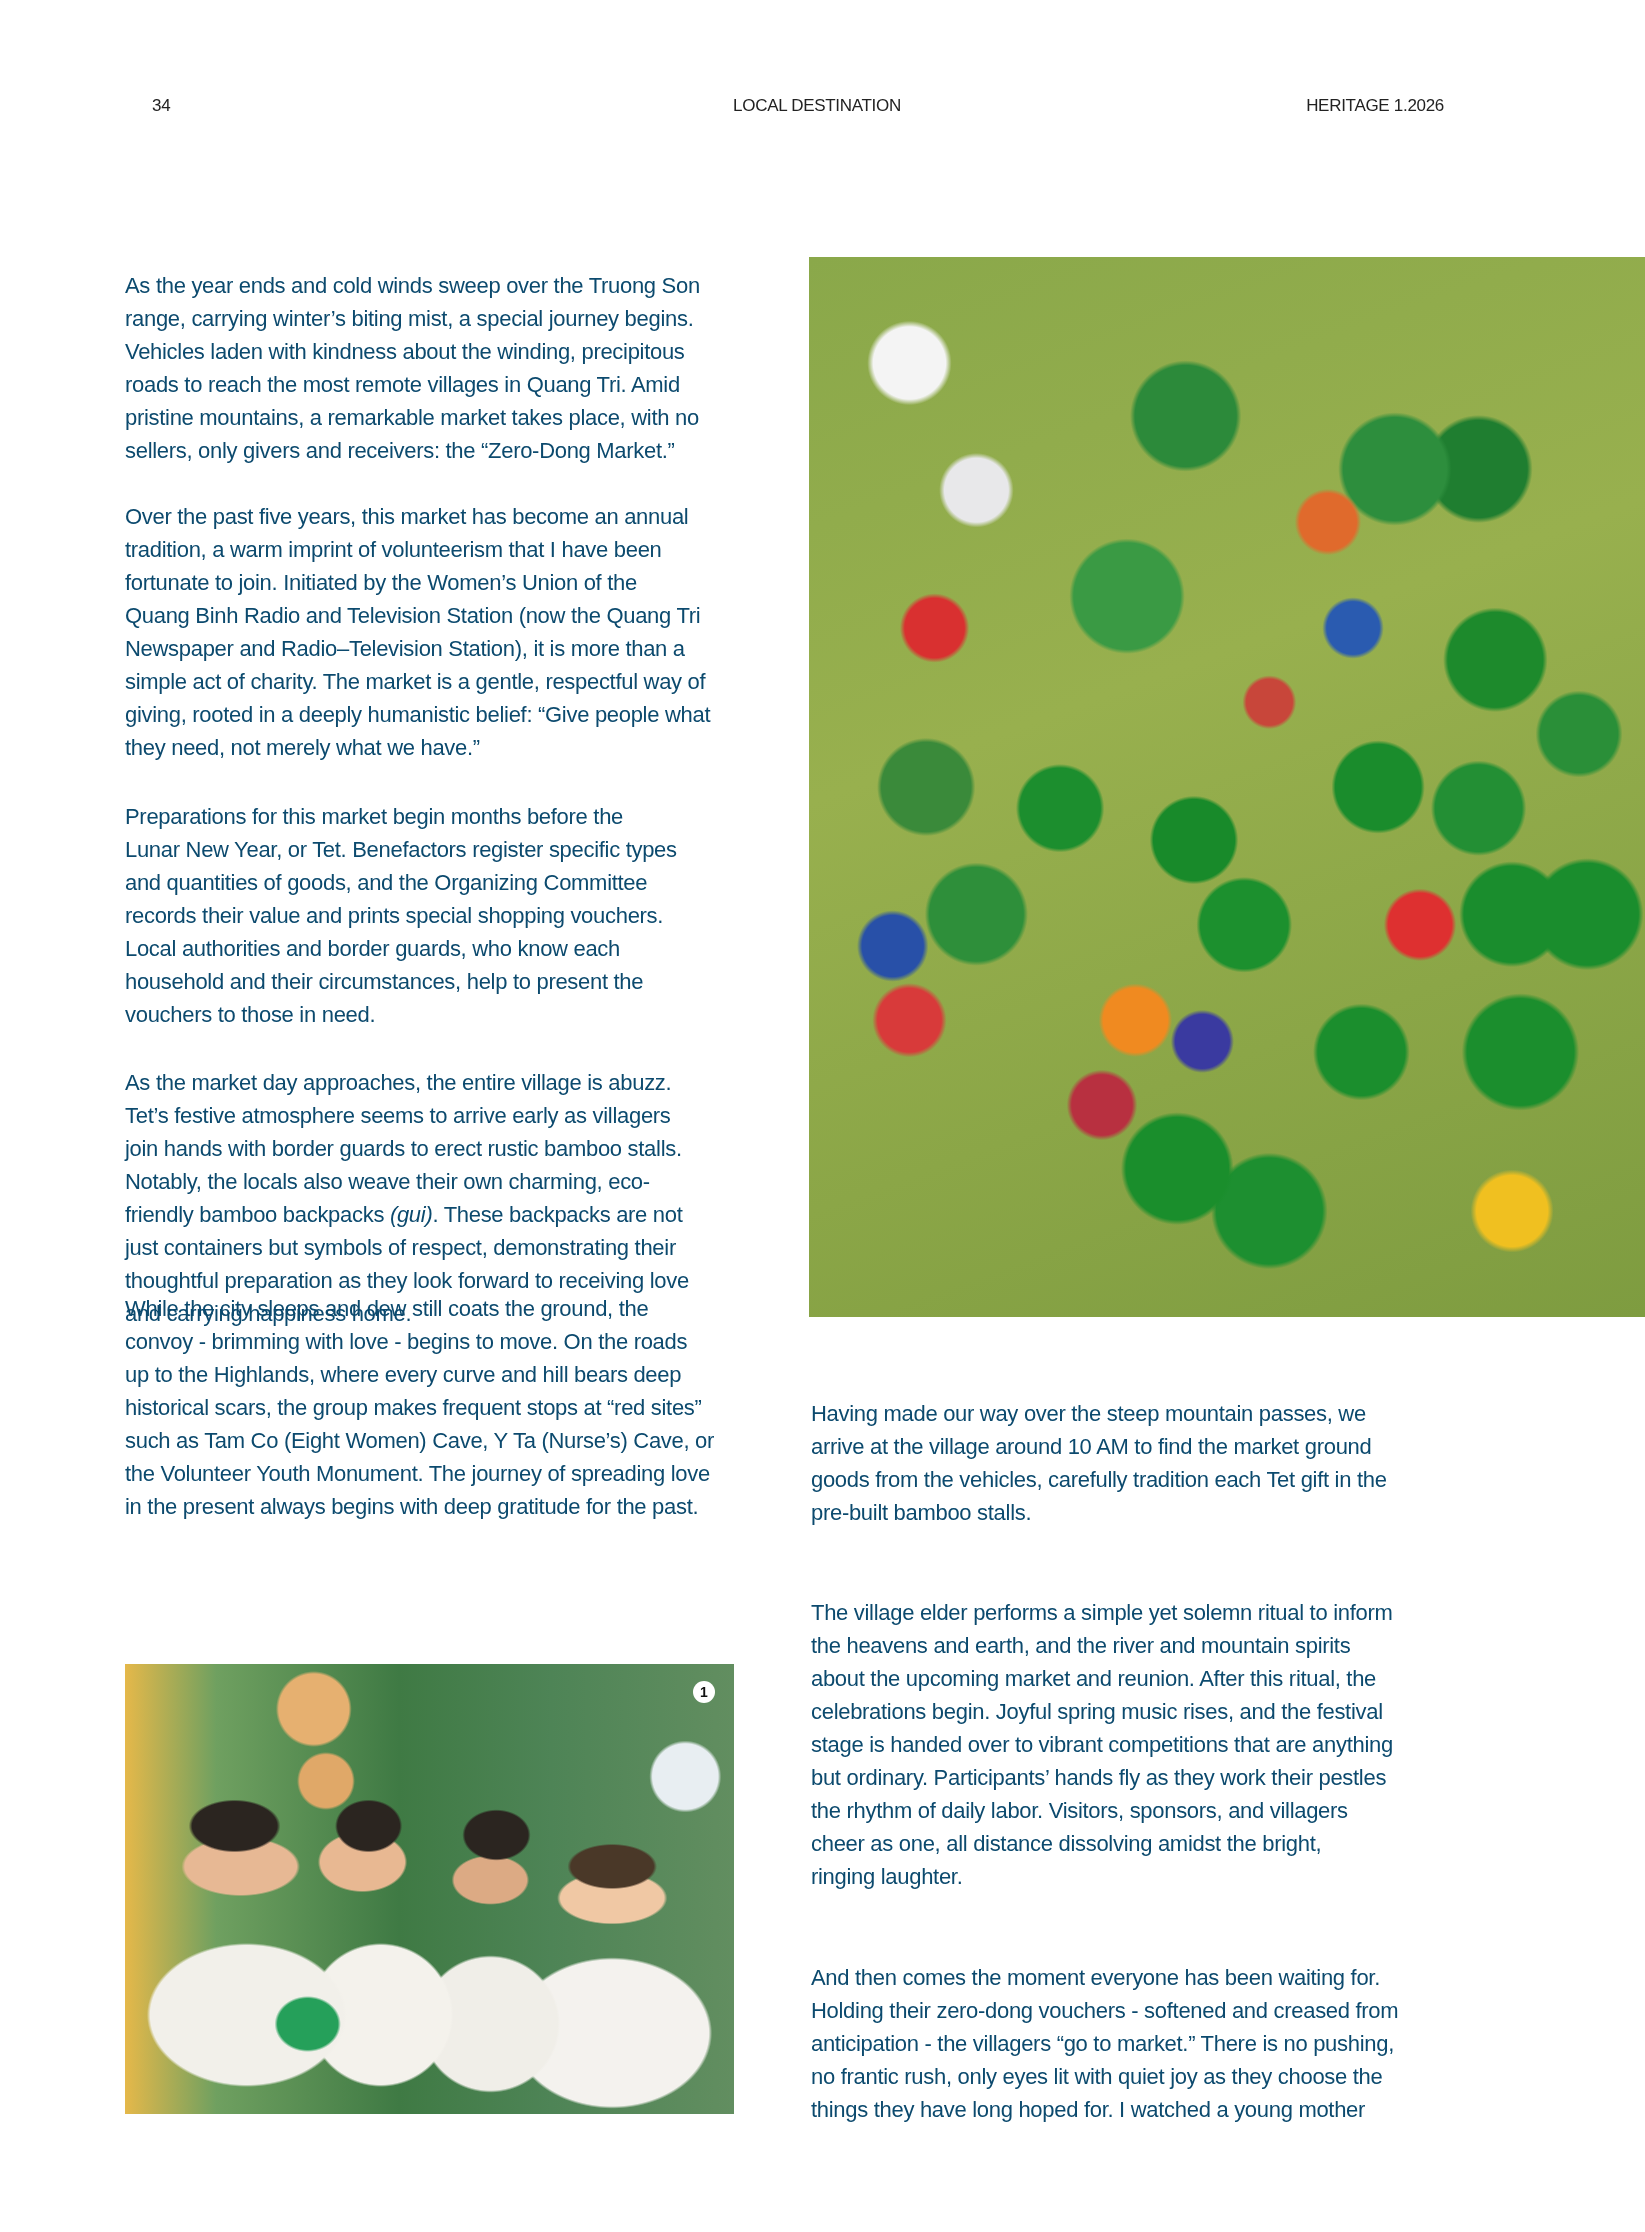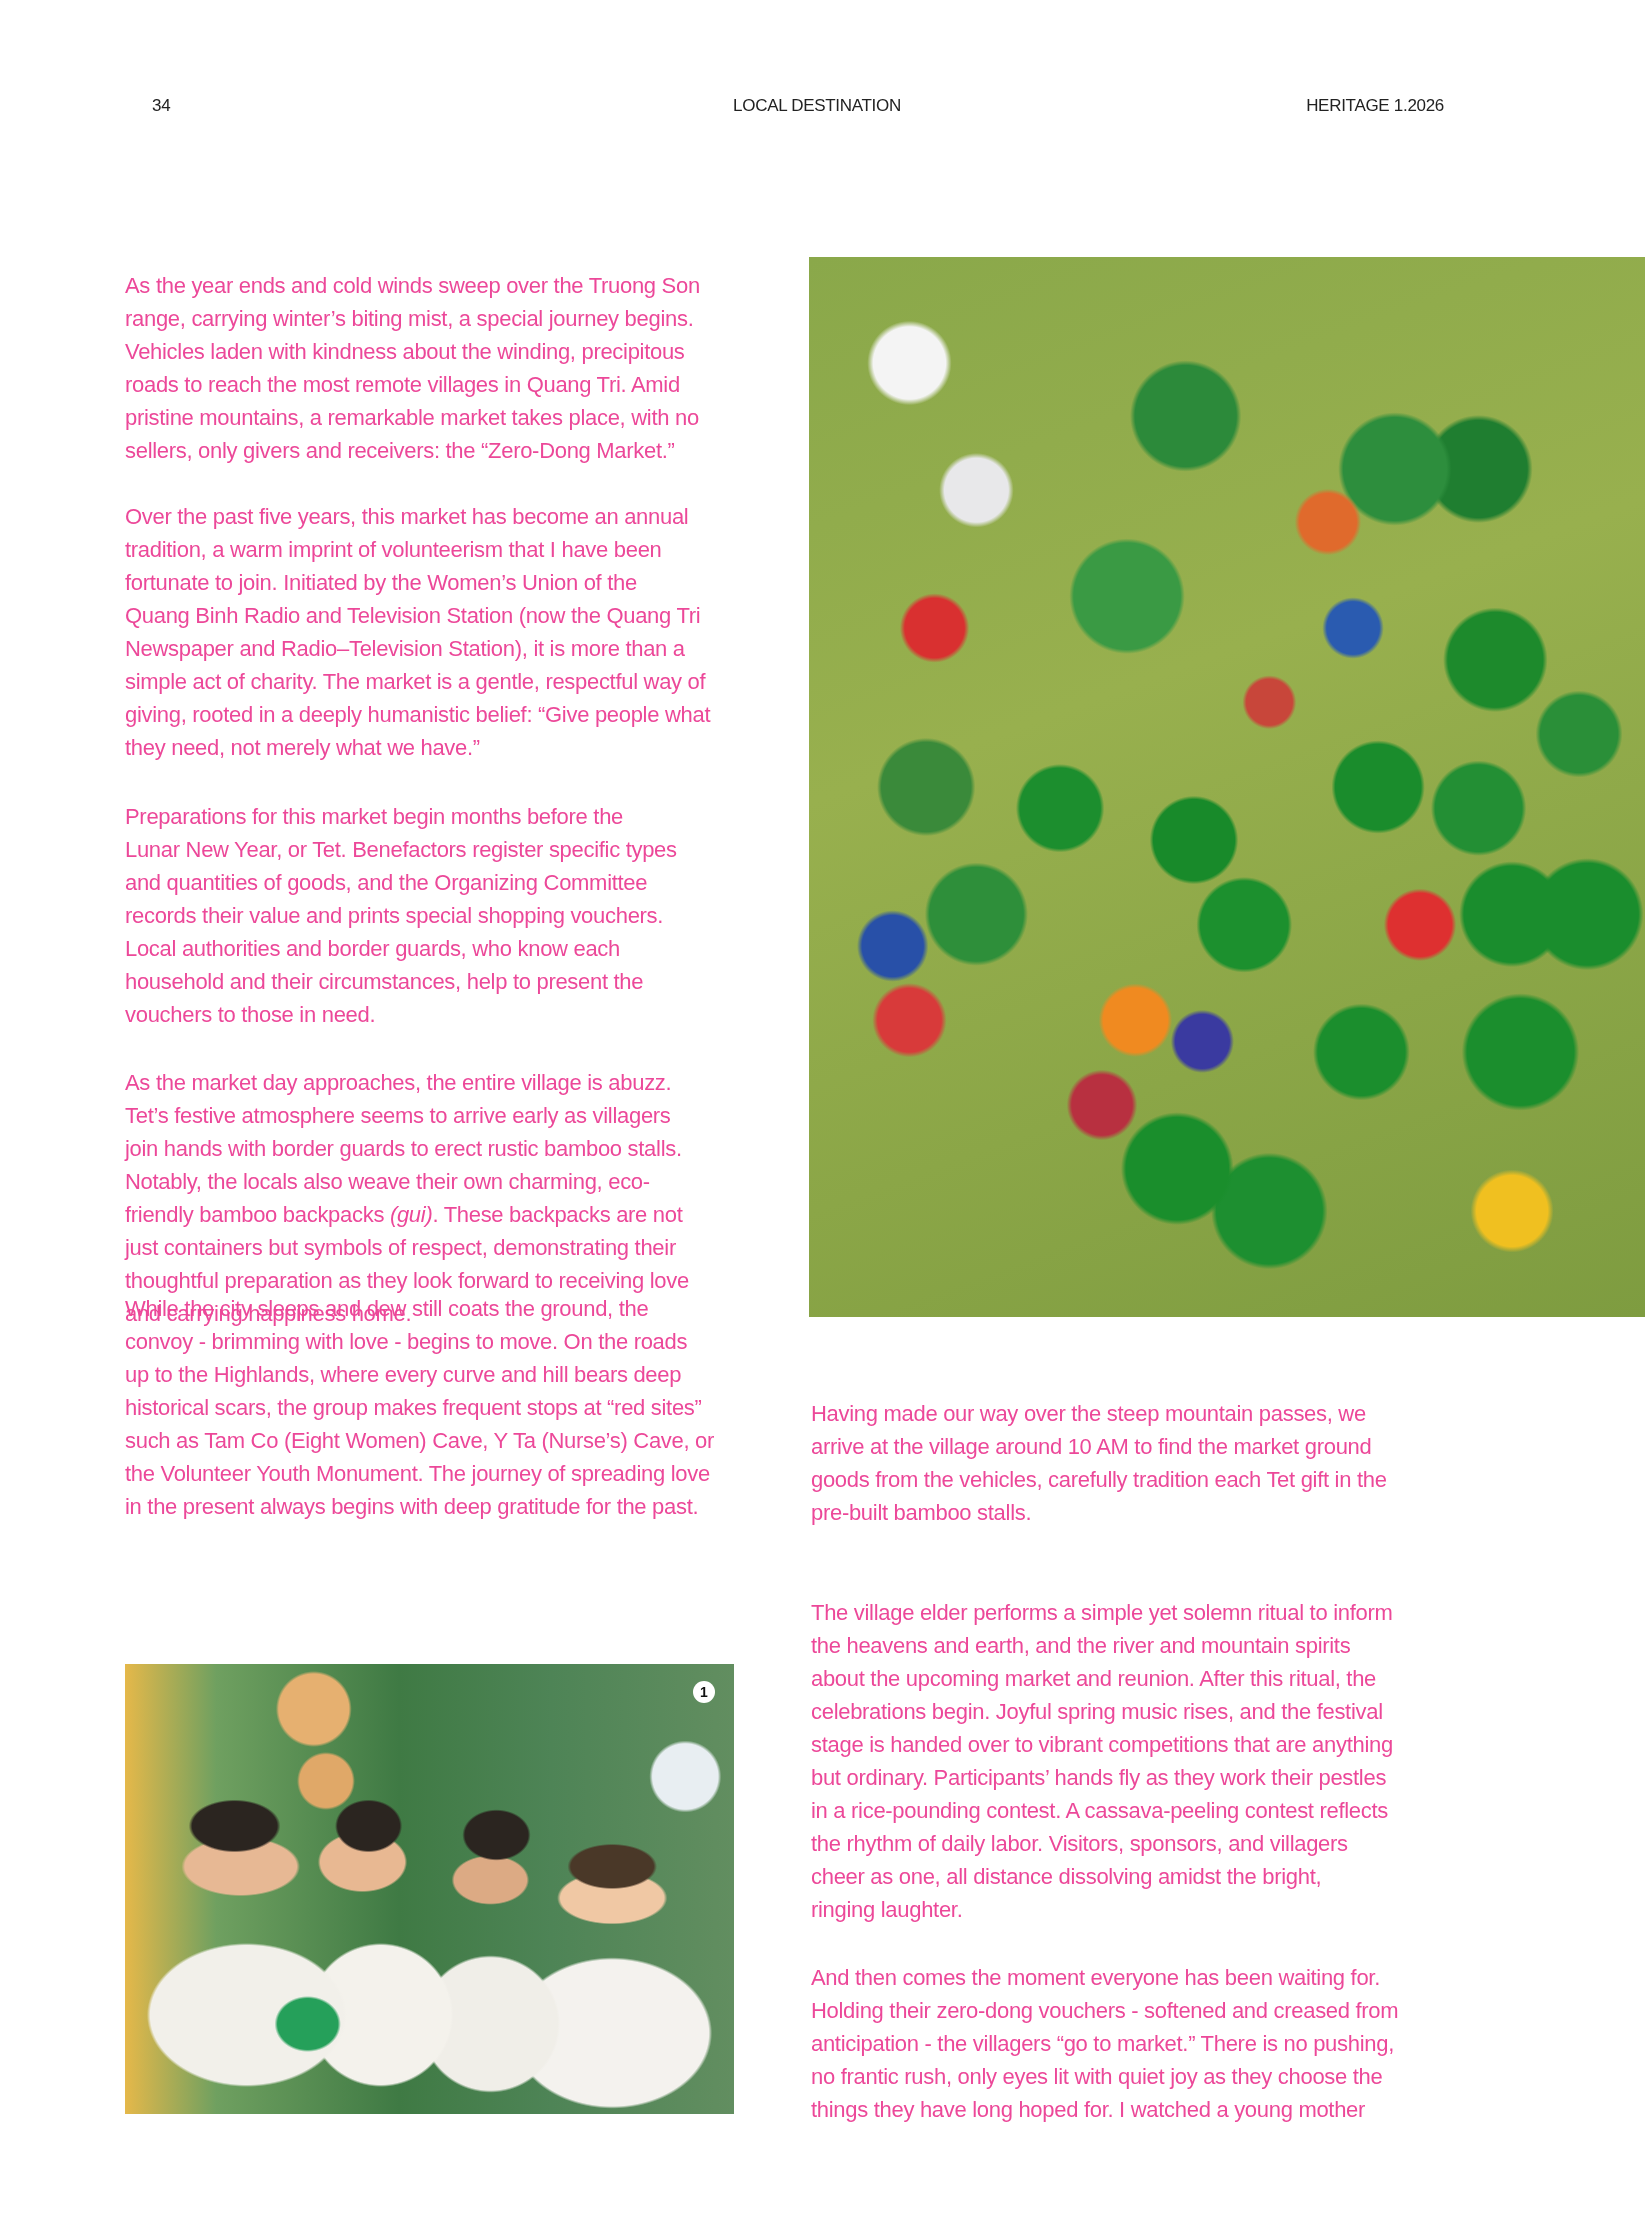--- a/index.html
+++ b/index.html
@@ -2,21 +2,21 @@
 <html><head>
 <meta charset="utf-8">
 <style>
   html, body { margin: 0; padding: 0; background: #ffffff; }
   body { width: 1646px; height: 2233px; position: relative; overflow: hidden;
          font-family: "Liberation Sans", "DejaVu Sans", sans-serif; color: #1c1c1c; }
   .hdr { position: absolute; top: 96px; font-size: 17px; letter-spacing: -0.3px; color: #222; line-height: 20px; margin-left: 26px; }
   #hdr-page { left: 126px; }
   #hdr-section { left: 0; width: 1582px; text-align: center; }
   #hdr-issue { right: 202px; }
-  .para { position: absolute; font-size: 22px; line-height: 33px; letter-spacing: -0.3px; color: #ec4899; white-space: nowrap; }
+  .para { position: absolute; font-size: 22px; line-height: 33px; letter-spacing: -0.3px; color: #0c4a6e; white-space: nowrap; }
   .para .ln { display: block; }
   .col-l { left: 125px; }
   .col-r { left: 811px; }
   .photo { position: absolute; overflow: hidden; }
   #photo-market { left: 809px; top: 257px; width: 837px; height: 1060px;
      background:
        radial-gradient(circle at 12% 10%, #f4f4f4 0 3%, transparent 3.5%),
        radial-gradient(circle at 20% 22%, #e8e8ea 0 3%, transparent 3.5%),
        radial-gradient(circle at 45% 15%, #2c8a3a 0 5%, transparent 5.5%),
        radial-gradient(circle at 62% 25%, #e06a2c 0 3%, transparent 3.5%),
@@ -139,21 +139,20 @@
     <span class="ln">goods from the vehicles, carefully tradition each Tet gift in the</span>
     <span class="ln">pre-built bamboo stalls.</span>
   </div>
 <div class="para col-r" style="top:1596px">
     <span class="ln">The village elder performs a simple yet solemn ritual to inform</span>
     <span class="ln">the heavens and earth, and the river and mountain spirits</span>
     <span class="ln">about the upcoming market and reunion. After this ritual, the</span>
     <span class="ln">celebrations begin. Joyful spring music rises, and the festival</span>
     <span class="ln">stage is handed over to vibrant competitions that are anything</span>
     <span class="ln">but ordinary. Participants’ hands fly as they work their pestles</span>
-    <span class="ln">in a rice-pounding contest. A cassava-peeling contest reflects</span>
     <span class="ln">the rhythm of daily labor. Visitors, sponsors, and villagers</span>
     <span class="ln">cheer as one, all distance dissolving amidst the bright,</span>
     <span class="ln">ringing laughter.</span>
   </div>
 <div class="para col-r" style="top:1961px">
     <span class="ln">And then comes the moment everyone has been waiting for.</span>
     <span class="ln">Holding their zero-dong vouchers - softened and creased from</span>
     <span class="ln">anticipation - the villagers “go to market.” There is no pushing,</span>
     <span class="ln">no frantic rush, only eyes lit with quiet joy as they choose the</span>
     <span class="ln">things they have long hoped for. I watched a young mother</span>

